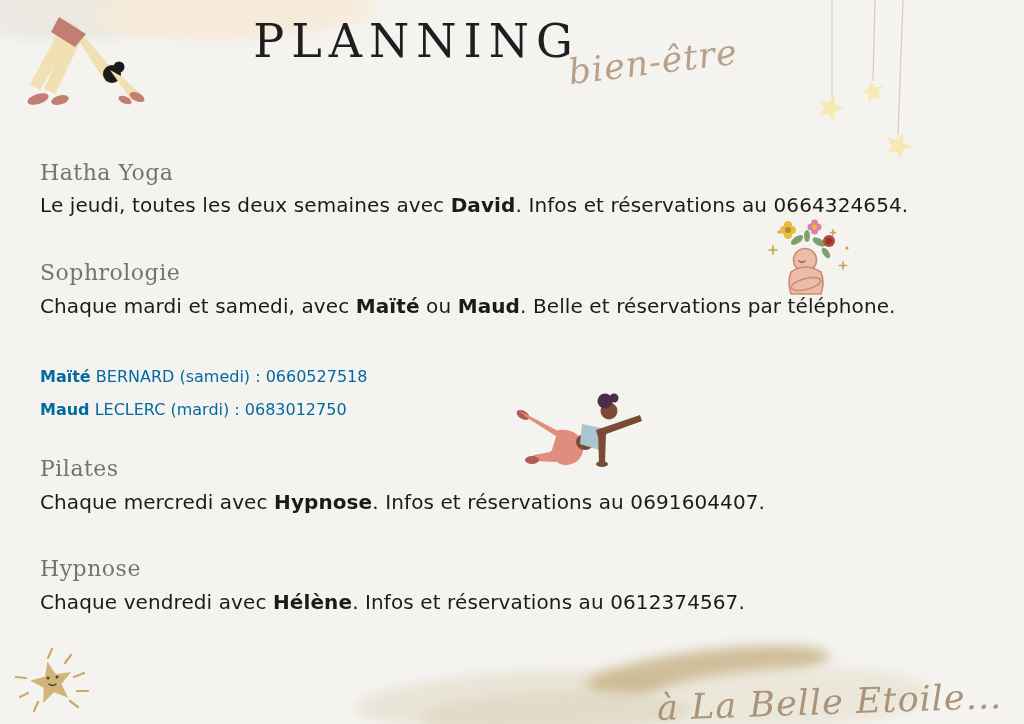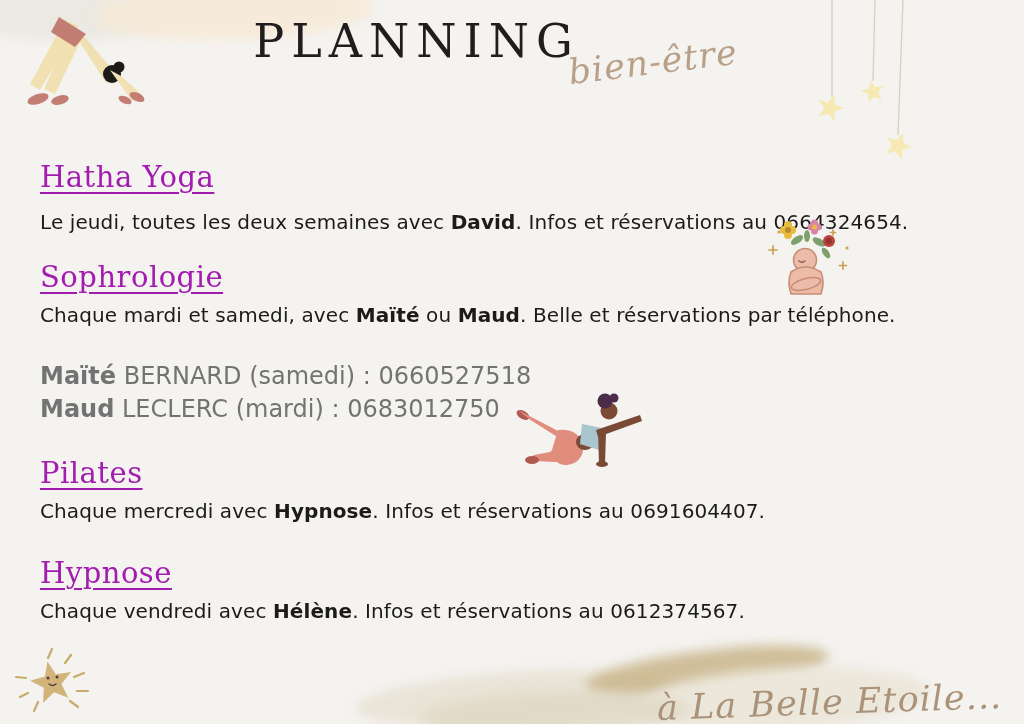--- a/index.html
+++ b/index.html
@@ -41,37 +41,36 @@
     font-family: "DejaVu Serif", serif;
     font-style: italic;
     font-size: 35px;
     color: #b9a189;
     transform: rotate(-7deg);
     letter-spacing: 1px;
   }
   .section { position: absolute; left: 40px; }
   .section-heading {
     font-family: "DejaVu Serif", serif;
-    font-size: 29px;
+    font-size: 22px;
     font-weight: 500;
-    color: #a21caf;
-    text-decoration: underline;
+    color: #737373;
     text-decoration-thickness: 2px;
     text-underline-offset: 5px;
     letter-spacing: 0.5px;
   }
   .section-body {
     font-size: 20px;
     color: #1c1b1a;
     letter-spacing: 0.1px;
     white-space: nowrap;
   }
   .contact-line {
-    font-size: 24px;
-    color: #737373;
+    font-size: 16px;
+    color: #0369a1;
     line-height: 33px;
     white-space: nowrap;
   }
   .footer-script {
     position: absolute;
     right: 22px;
     bottom: 2px;
     font-family: "DejaVu Serif", serif;
     font-style: italic;
     font-size: 35px;
@@ -119,21 +118,21 @@
       <path d="M0,-14 L3.5,-4.9 L13.3,-4.3 L5.7,1.9 L8.2,11.3 L0,6 L-8.2,11.3 L-5.7,1.9 L-13.3,-4.3 L-3.5,-4.9 Z" transform="translate(83,92) rotate(-12) scale(0.85)"></path>
       <path d="M0,-14 L3.5,-4.9 L13.3,-4.3 L5.7,1.9 L8.2,11.3 L0,6 L-8.2,11.3 L-5.7,1.9 L-13.3,-4.3 L-3.5,-4.9 Z" transform="translate(108,146) rotate(22)"></path>
     </g>
   </svg>
 
   <div class="title">PLANNING</div>
   <div class="subtitle">bien-être</div>
 
   <div class="section" style="top:160px;">
     <div class="section-heading">Hatha Yoga</div>
-    <div class="section-body" style="margin-top:16px;"><span>Le jeudi, toutes les deux semaines avec </span><span style="font-weight: 700;">David</span><span>. Infos et réservations au 0664324654.</span></div>
+    <div class="section-body" style="margin-top:8px;"><span>Le jeudi, toutes les deux semaines avec </span><span style="font-weight: 700;">David</span><span>. Infos et réservations au 0664324654.</span></div>
   </div>
 
   <div class="section" style="top:260px;">
     <div class="section-heading">Sophrologie</div>
     <div class="section-body" style="margin-top:9px;"><span>Chaque mardi et samedi, avec </span><span style="font-weight: 700;">Maïté</span><span> ou </span><span style="font-weight: 700;">Maud</span><span>. Belle et réservations par téléphone.</span></div>
   </div>
 
   <svg style="left:763px; top:220px;" width="92" height="84" viewBox="0 0 92 84">
     <g stroke="#c8a24e" stroke-width="1.7" stroke-linecap="round">
       <path d="M10,26 v8 M6,30 h8"></path>

